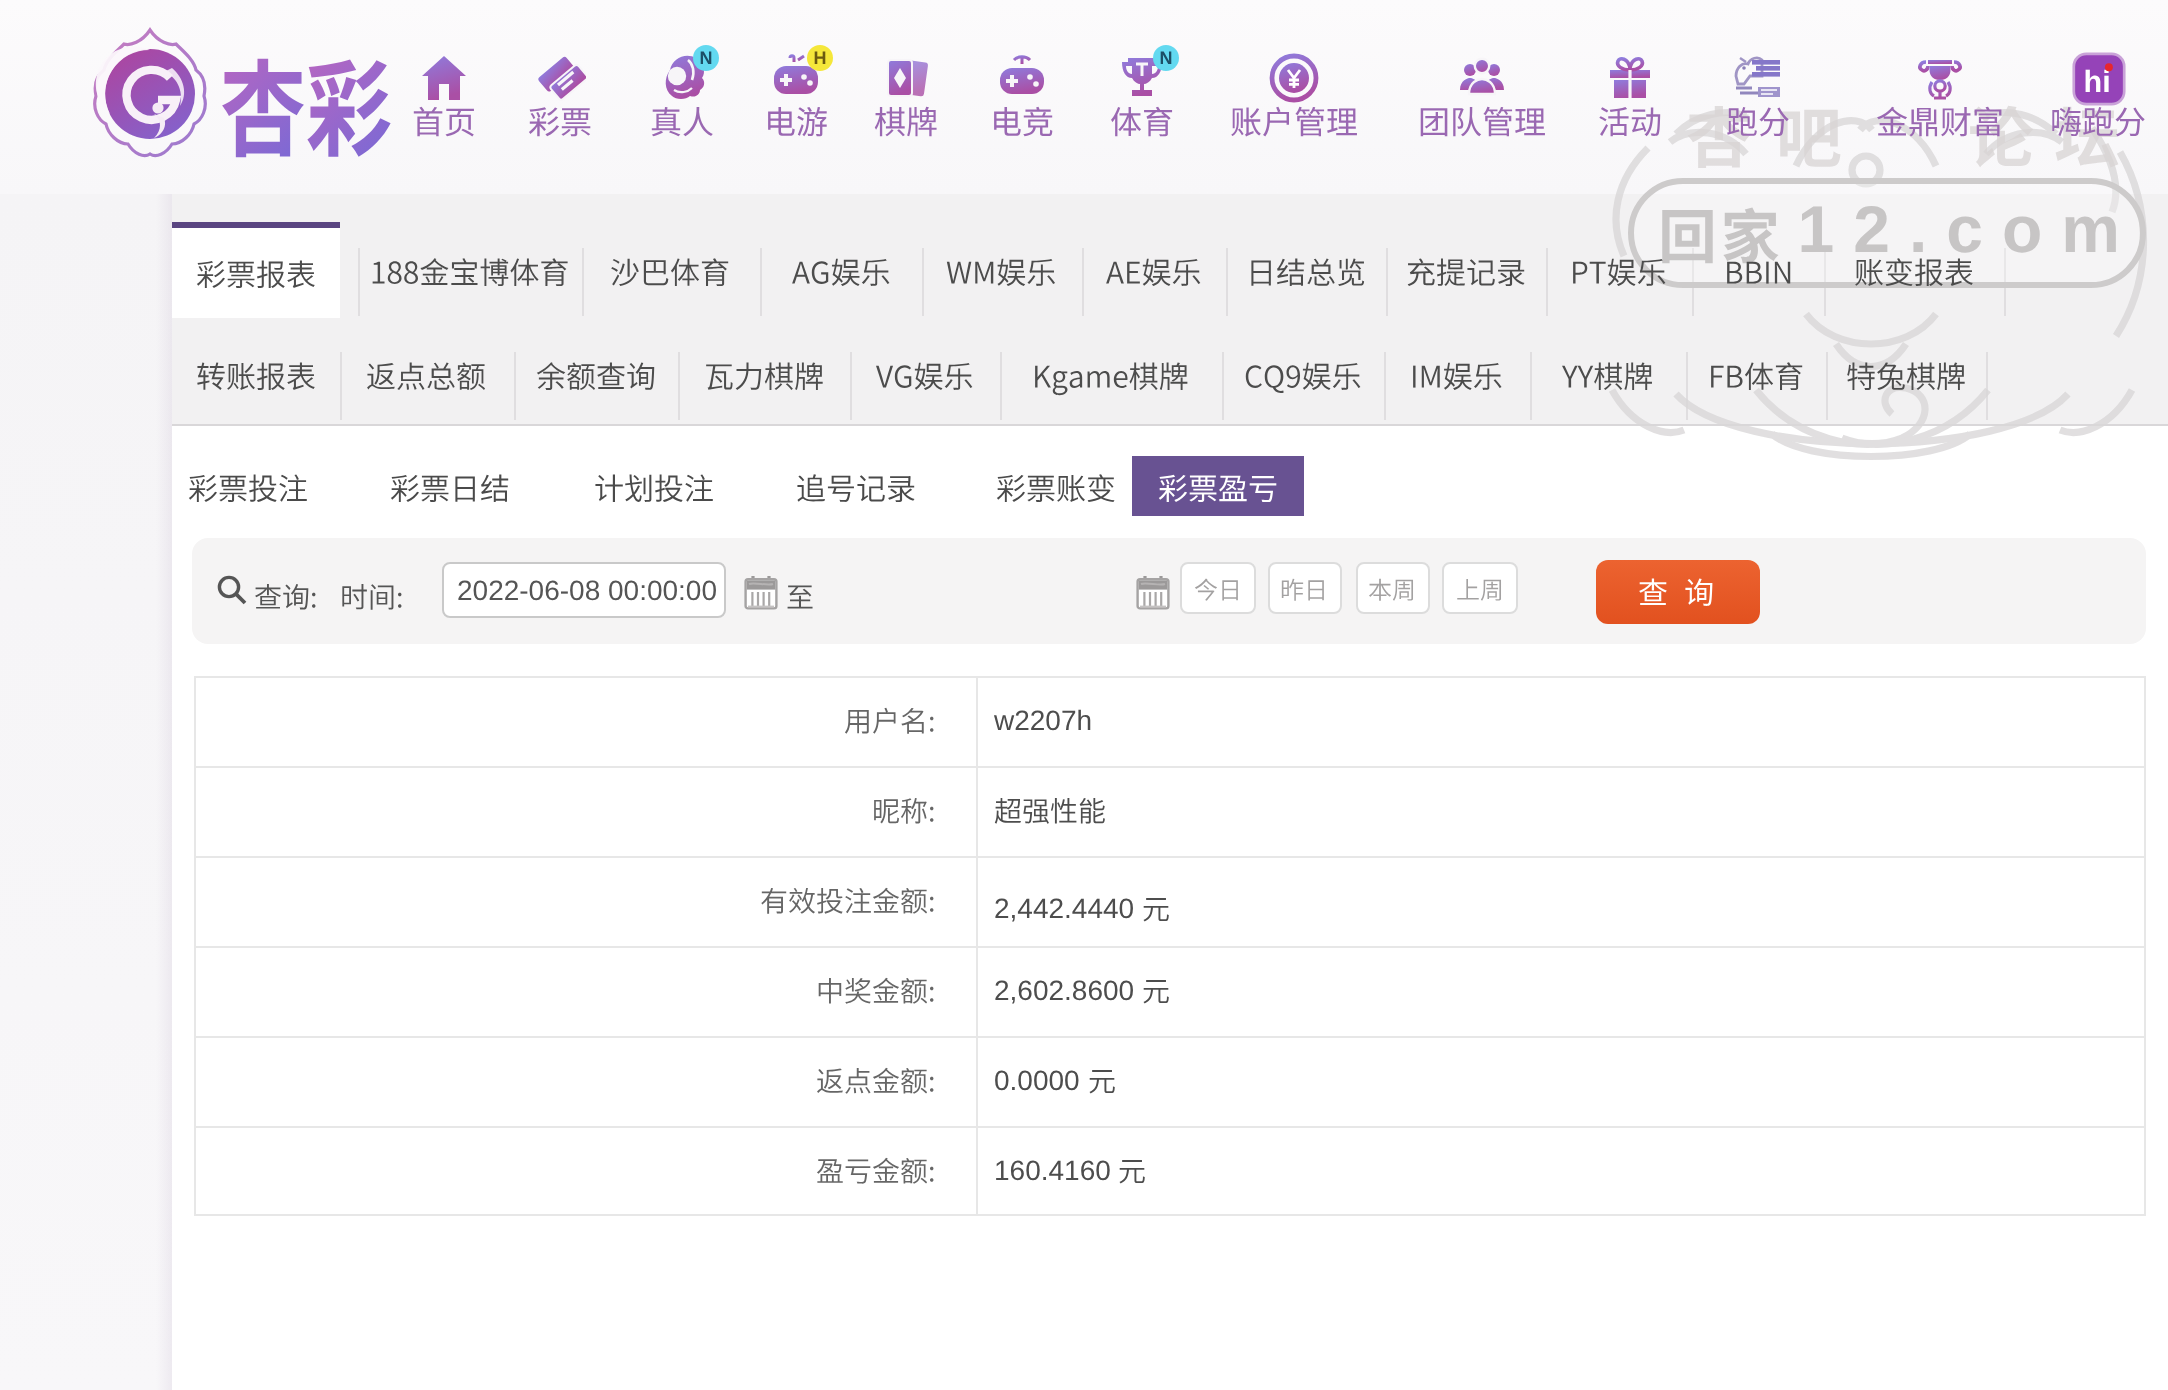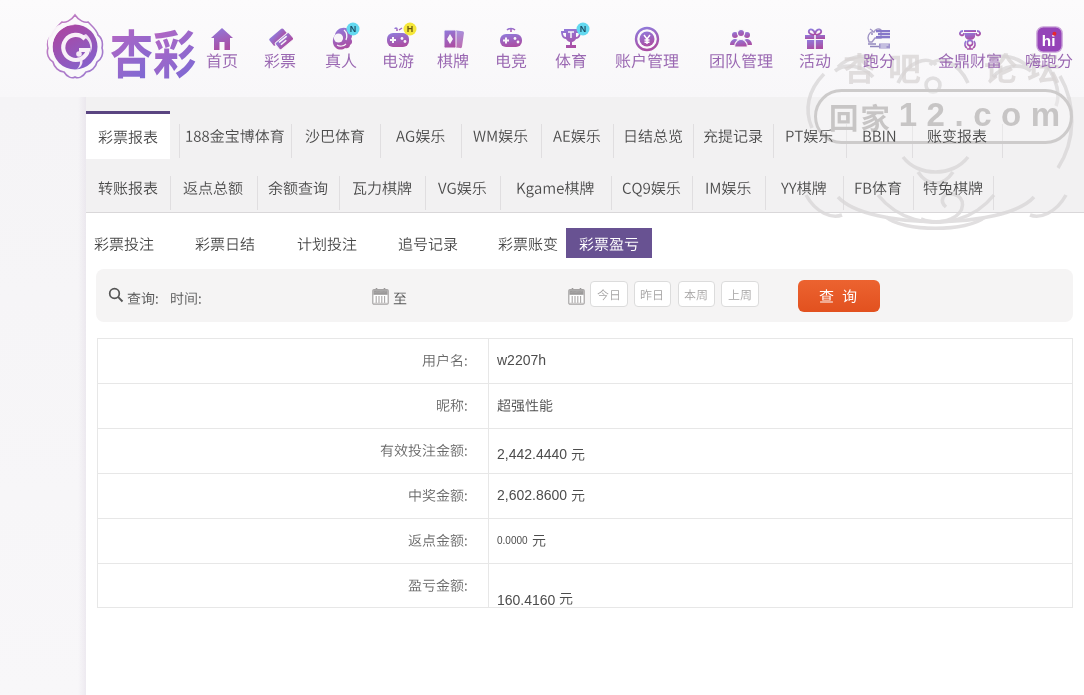--- a/index.html
+++ b/index.html
@@ -731,20 +731,21 @@
     </div>
 <div class="ab" style="left:170px;top:288px;z-index:6;height:20px;display:flex;align-items:center">
       <svg class="t " style="width:31.8px;height:19.6px" viewBox="0 0 31.8 19.6">
         <g fill="#555555" transform="translate(0,15.7) scale(0.05600)">
           <path transform="translate(0)" d="M119 -114C133 -95 150 -68 158 -52L172 -61C164 -76 147 -102 133 -121ZM82 -102V-42H37V-102ZM82 -116H37V-173H82ZM21 -188V-7H37V-27H98V-188ZM192 -208V-159H110V-142H192V-6C192 -2 190 0 185 0C179 1 161 1 141 0C144 5 146 12 147 17C172 17 188 17 196 14C205 12 209 6 209 -6V-142H240V-159H209V-208Z"></path>
           <path transform="translate(250)" d="M24 -154V20H41V-154ZM27 -198C39 -187 52 -172 58 -162L72 -171C66 -181 52 -196 40 -206ZM94 -74H156V-39H94ZM94 -124H156V-88H94ZM78 -138V-25H172V-138ZM88 -195V-180H210V-2C210 2 209 3 206 3C202 3 192 3 181 3C183 7 186 14 186 18C202 18 212 18 219 16C225 13 227 8 227 -2V-195Z"></path>
           <path transform="translate(500)" d="M34 -99C42 -99 49 -105 49 -115C49 -125 42 -131 34 -131C25 -131 18 -125 18 -115C18 -105 25 -99 34 -99ZM34 3C42 3 49 -3 49 -13C49 -23 42 -29 34 -29C25 -29 18 -23 18 -13C18 -3 25 3 34 3Z"></path>
         </g>
       </svg>
     </div>
+<div class="ab" style="left:220.5px;top:280.5px;width:142px;height:28px;border:1px solid #c9c9c9;border-radius:4px;background:#fff;box-sizing:border-box;z-index:6;display:flex;align-items:center;padding-left:7px;font-size:14px;color:#555">2022-06-08 00:00:00</div>
 <svg class="ab" style="left:371.5px;top:287px;z-index:6" width="17" height="18" viewBox="0 0 17 18">
 <path d="M4.5 1 L4.5 4 M12.5 1 L12.5 4" stroke="#9b9999" stroke-width="1.6"></path>
 <rect x="0.8" y="2.6" width="15.4" height="14.6" rx="1.2" fill="#fff" stroke="#a5a3a3" stroke-width="1.2"></rect>
 <rect x="1.4" y="3.2" width="14.2" height="4.6" fill="#9b9999"></rect>
 <path d="M2.5 5 C5 4 12 6 14.5 5" stroke="#b5b3b3" stroke-width="1"></path>
 <g stroke="#a9a7a7" stroke-width="1.1">
         <path d="M4.2 9 v7 M7 9 v7 M9.8 9 v7 M12.6 9 v7"></path>
       </g>
 <path d="M2 16.2 h13" stroke="#c5c3c3" stroke-width="0.8"></path>
     </svg>
@@ -889,40 +890,40 @@
         <g fill="#666666" transform="translate(0,15.7) scale(0.05600)">
           <path transform="translate(0)" d="M20 -192C31 -179 46 -162 54 -151L68 -161C60 -171 44 -188 33 -200ZM61 -116H12V-100H44V-26C34 -23 22 -13 9 0L20 15C32 0 44 -13 52 -13C57 -13 65 -6 76 0C94 10 116 12 145 12C170 12 215 11 235 10C235 4 238 -4 240 -8C214 -5 176 -3 146 -3C118 -3 96 -5 80 -14C72 -18 66 -22 61 -25ZM120 -103C133 -93 148 -81 162 -69C144 -53 125 -41 105 -34C108 -31 112 -24 114 -20C136 -29 156 -42 174 -58C189 -44 204 -31 213 -21L226 -33C216 -43 201 -56 185 -70C202 -89 215 -113 223 -141L213 -145L210 -144H113V-177C154 -179 200 -184 231 -192L217 -205C190 -198 139 -193 96 -191V-136C96 -106 94 -64 70 -34C73 -32 80 -28 83 -24C107 -54 112 -97 113 -129H202C195 -111 185 -94 172 -80C158 -92 144 -103 132 -112Z"></path>
           <path transform="translate(250)" d="M58 -117H191V-70H58ZM86 -32C89 -16 91 5 91 17L108 15C108 3 106 -18 102 -33ZM138 -32C145 -16 152 4 155 17L172 12C169 0 160 -20 153 -35ZM189 -34C202 -18 216 4 221 18L237 11C231 -3 216 -24 204 -40ZM45 -38C38 -20 24 0 11 12L26 20C40 6 53 -15 61 -34ZM42 -133V-54H208V-133H131V-166H227V-182H131V-210H114V-133Z"></path>
           <path transform="translate(500)" d="M50 -55C60 -40 70 -21 74 -8L88 -15C84 -27 74 -46 64 -60ZM184 -61C178 -46 166 -26 157 -14L170 -8C179 -20 191 -38 200 -54ZM125 -212C102 -174 55 -144 8 -129C12 -125 17 -118 20 -114C34 -119 48 -125 61 -133V-118H116V-83H28V-68H116V-4H17V12H233V-4H133V-68H222V-83H133V-118H189V-134H63C87 -148 108 -165 125 -184C152 -155 194 -128 230 -114C233 -119 238 -126 242 -129C204 -141 159 -168 134 -196L141 -205Z"></path>
           <path transform="translate(750)" d="M174 -124C173 -46 169 -10 115 9C118 11 122 17 124 20C182 -1 188 -40 189 -124ZM184 -22C201 -10 222 8 233 19L242 7C232 -4 210 -20 194 -32ZM133 -153V-35H148V-139H213V-35H228V-153H181C184 -161 188 -170 191 -180H238V-194H128V-180H176C173 -171 170 -161 166 -153ZM54 -205C58 -199 62 -192 65 -186H16V-149H31V-172H109V-149H124V-186H83C79 -192 74 -202 70 -209ZM32 -58V18H47V9H93V17H109V-58ZM47 -4V-45H93V-4ZM38 -105 58 -94C43 -84 27 -76 10 -70C13 -67 16 -60 18 -55C36 -62 55 -73 72 -87C88 -78 103 -68 113 -61L124 -73C114 -80 99 -88 83 -97C96 -109 106 -124 113 -140L104 -146L101 -145H62C64 -150 67 -155 70 -160L54 -162C47 -146 32 -125 11 -110C14 -108 19 -103 21 -100C34 -109 45 -120 53 -132H92C86 -122 78 -112 70 -104L49 -115Z"></path>
           <path transform="translate(1000)" d="M34 -99C42 -99 49 -105 49 -115C49 -125 42 -131 34 -131C25 -131 18 -125 18 -115C18 -105 25 -99 34 -99ZM34 3C42 3 49 -3 49 -13C49 -23 42 -29 34 -29C25 -29 18 -23 18 -13C18 -3 25 3 34 3Z"></path>
         </g>
       </svg>
     </div>
 <div class="ab" style="left:497px;top:517.5px;height:45px;display:flex;align-items:center;z-index:6">
-      <span style="font-size:10px;color:#4d4d4d">0.0000</span>
+      <span style="font-size:14px;color:#4d4d4d">0.0000</span>
       <span style="width:4px"></span>
       <svg class="t " style="width:14.0px;height:19.6px" viewBox="0 0 14.0 19.6">
         <g fill="#4d4d4d" transform="translate(0,15.7) scale(0.05600)">
           <path transform="translate(0)" d="M37 -190V-174H214V-190ZM15 -119V-103H80C76 -55 66 -14 13 6C16 9 22 15 23 19C81 -4 93 -49 98 -103H147V-11C147 9 152 15 174 15C179 15 206 15 211 15C232 15 237 4 239 -39C234 -40 227 -43 223 -46C222 -8 221 -1 210 -1C204 -1 180 -1 176 -1C166 -1 164 -2 164 -11V-103H235V-119Z"></path>
         </g>
       </svg>
     </div>
 <div class="ab" style="left:408.2px;top:562.5px;height:45px;display:flex;align-items:center;z-index:6">
       <svg class="t " style="width:59.8px;height:19.6px" viewBox="0 0 59.8 19.6">
         <g fill="#666666" transform="translate(0,15.7) scale(0.05600)">
           <path transform="translate(0)" d="M40 -65V-2H12V12H239V-2H210V-65ZM56 -2V-52H91V-2ZM107 -2V-52H142V-2ZM158 -2V-52H194V-2ZM74 -124C84 -120 95 -114 105 -108C94 -98 80 -90 64 -86C67 -83 72 -78 74 -74C90 -80 105 -88 117 -100C128 -92 137 -84 144 -78L154 -88C147 -95 138 -102 127 -110C136 -122 144 -137 148 -156L140 -159L137 -159H78C80 -166 81 -174 83 -182H168C164 -167 160 -150 156 -138H209C206 -109 203 -98 199 -94C197 -92 194 -92 190 -92C186 -92 174 -92 161 -93C164 -89 166 -82 166 -78C179 -78 190 -78 196 -78C204 -78 208 -80 212 -84C219 -90 222 -106 226 -145C226 -148 226 -152 226 -152H176C180 -166 184 -183 187 -197H20V-182H66C58 -136 41 -101 8 -80C12 -78 19 -72 21 -69C46 -87 63 -112 74 -145H130C126 -134 121 -125 114 -118C104 -124 94 -129 84 -133Z"></path>
           <path transform="translate(250)" d="M34 -195V-179H216V-195ZM14 -135V-119H74C70 -98 65 -74 60 -57H62L188 -57C185 -19 181 -2 175 2C172 4 168 5 162 5C155 5 134 4 113 3C116 7 119 14 119 19C139 20 158 20 167 20C177 20 183 18 189 13C198 5 202 -16 206 -65C206 -67 207 -73 207 -73H82C86 -87 89 -104 92 -119H235V-135Z"></path>
           <path transform="translate(500)" d="M50 -55C60 -40 70 -21 74 -8L88 -15C84 -27 74 -46 64 -60ZM184 -61C178 -46 166 -26 157 -14L170 -8C179 -20 191 -38 200 -54ZM125 -212C102 -174 55 -144 8 -129C12 -125 17 -118 20 -114C34 -119 48 -125 61 -133V-118H116V-83H28V-68H116V-4H17V12H233V-4H133V-68H222V-83H133V-118H189V-134H63C87 -148 108 -165 125 -184C152 -155 194 -128 230 -114C233 -119 238 -126 242 -129C204 -141 159 -168 134 -196L141 -205Z"></path>
           <path transform="translate(750)" d="M174 -124C173 -46 169 -10 115 9C118 11 122 17 124 20C182 -1 188 -40 189 -124ZM184 -22C201 -10 222 8 233 19L242 7C232 -4 210 -20 194 -32ZM133 -153V-35H148V-139H213V-35H228V-153H181C184 -161 188 -170 191 -180H238V-194H128V-180H176C173 -171 170 -161 166 -153ZM54 -205C58 -199 62 -192 65 -186H16V-149H31V-172H109V-149H124V-186H83C79 -192 74 -202 70 -209ZM32 -58V18H47V9H93V17H109V-58ZM47 -4V-45H93V-4ZM38 -105 58 -94C43 -84 27 -76 10 -70C13 -67 16 -60 18 -55C36 -62 55 -73 72 -87C88 -78 103 -68 113 -61L124 -73C114 -80 99 -88 83 -97C96 -109 106 -124 113 -140L104 -146L101 -145H62C64 -150 67 -155 70 -160L54 -162C47 -146 32 -125 11 -110C14 -108 19 -103 21 -100C34 -109 45 -120 53 -132H92C86 -122 78 -112 70 -104L49 -115Z"></path>
           <path transform="translate(1000)" d="M34 -99C42 -99 49 -105 49 -115C49 -125 42 -131 34 -131C25 -131 18 -125 18 -115C18 -105 25 -99 34 -99ZM34 3C42 3 49 -3 49 -13C49 -23 42 -29 34 -29C25 -29 18 -23 18 -13C18 -3 25 3 34 3Z"></path>
         </g>
       </svg>
     </div>
-<div class="ab" style="left:497px;top:562.5px;height:45px;display:flex;align-items:flex-end;z-index:6">
+<div class="ab" style="left:497px;top:562.5px;height:45px;display:flex;align-items:center;z-index:6">
       <span style="font-size:14px;color:#4d4d4d">160.4160</span>
       <span style="width:4px"></span>
       <svg class="t " style="width:14.0px;height:19.6px" viewBox="0 0 14.0 19.6">
         <g fill="#4d4d4d" transform="translate(0,15.7) scale(0.05600)">
           <path transform="translate(0)" d="M37 -190V-174H214V-190ZM15 -119V-103H80C76 -55 66 -14 13 6C16 9 22 15 23 19C81 -4 93 -49 98 -103H147V-11C147 9 152 15 174 15C179 15 206 15 211 15C232 15 237 4 239 -39C234 -40 227 -43 223 -46C222 -8 221 -1 210 -1C204 -1 180 -1 176 -1C166 -1 164 -2 164 -11V-103H235V-119Z"></path>
         </g>
       </svg>
     </div>
 </div>
 </body></html>

